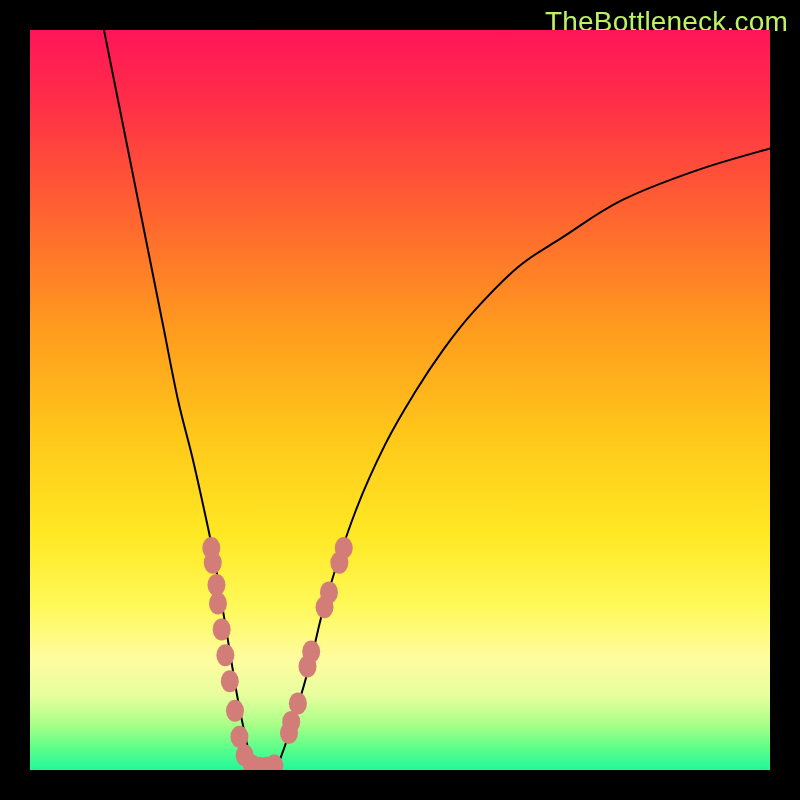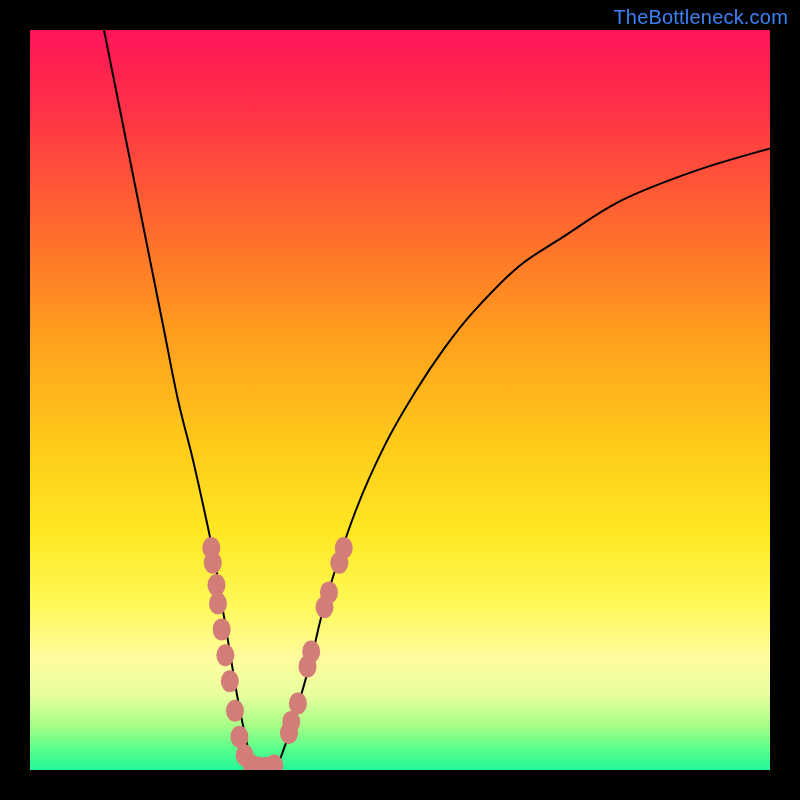--- a/index.html
+++ b/index.html
@@ -22,22 +22,22 @@
     left: 30px;
     top: 30px;
     width: 740px;
     height: 740px;
     overflow: hidden;
   }
   .watermark {
     position: absolute;
     top: 6px;
     right: 12px;
-    color: #3b82f6;
-    font-size: 20px;
+    color: #bef264;
+    font-size: 28px;
     letter-spacing: 0.2px;
     font-weight: 400;
     user-select: none;
   }
   svg { display: block; }
 </style>
 </head>
 <body>
 
 <div class="frame">

